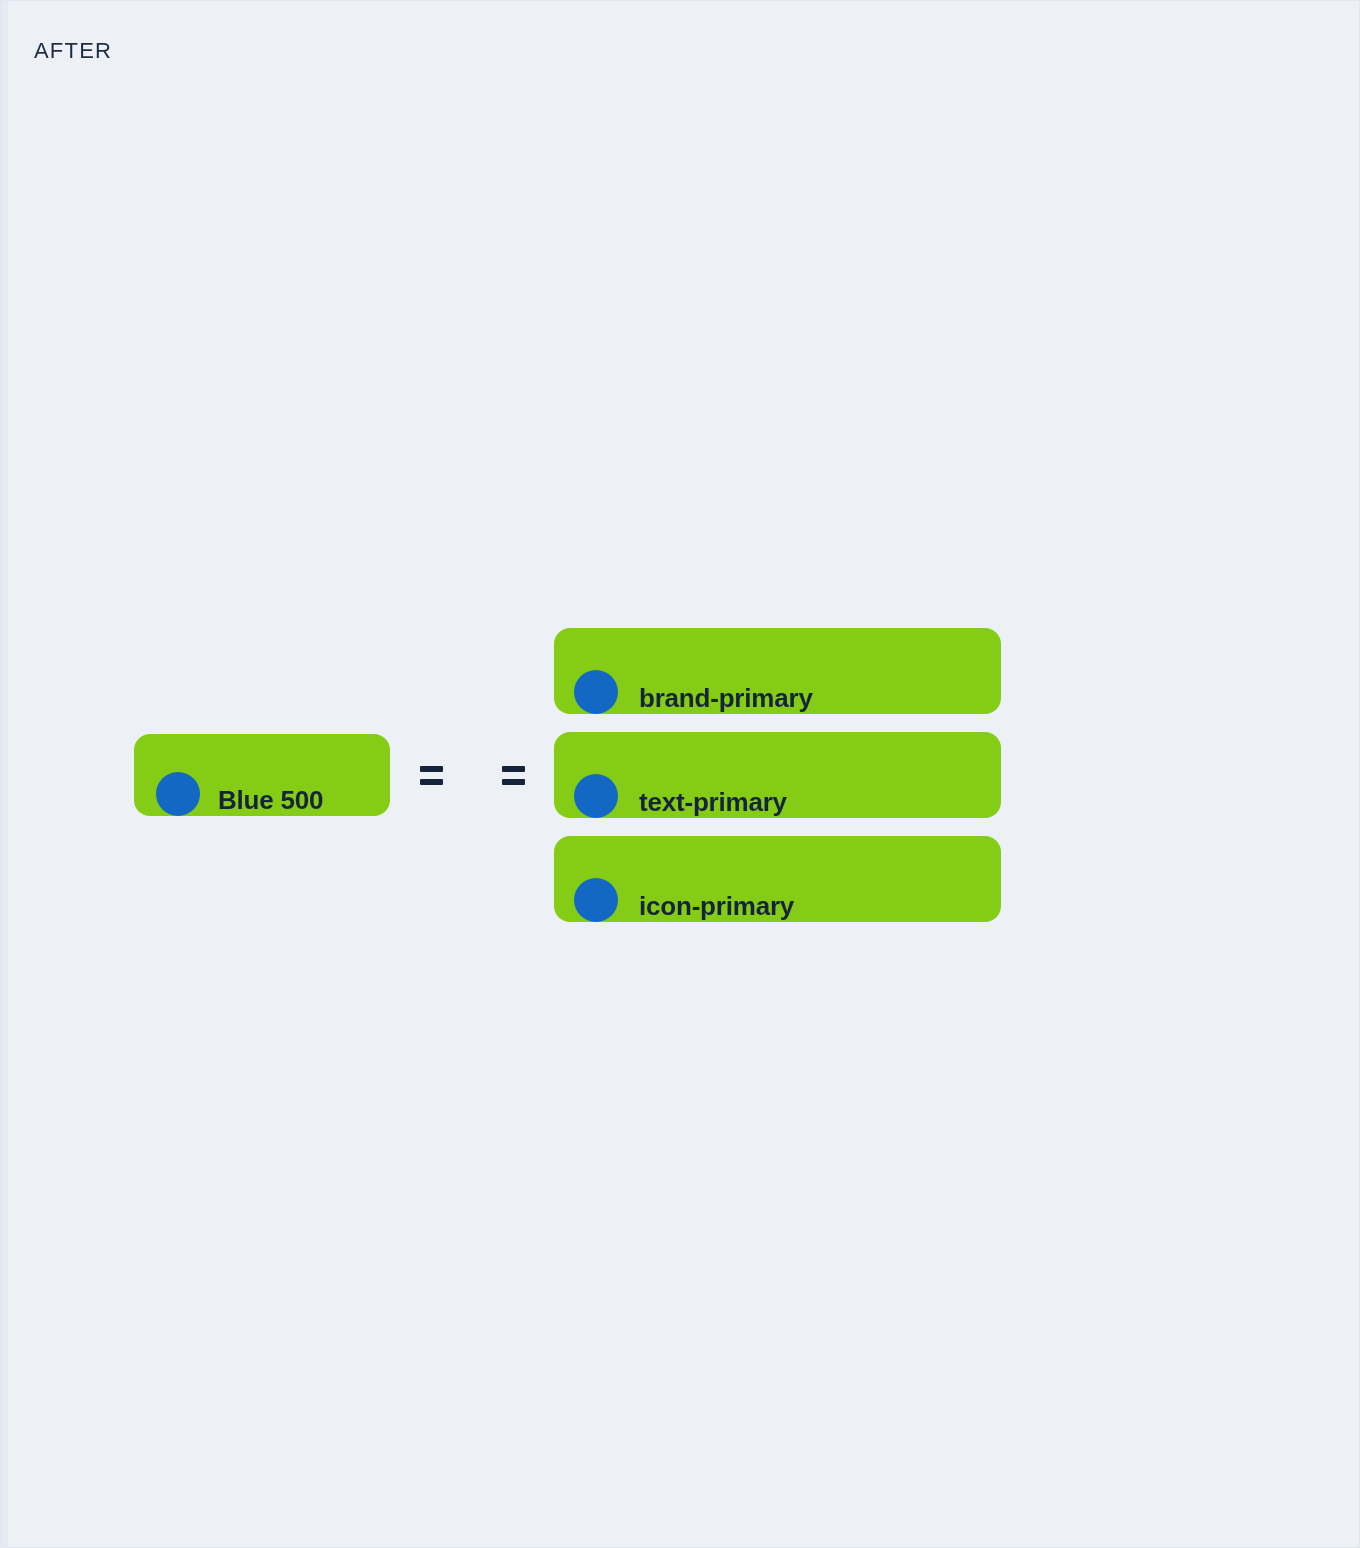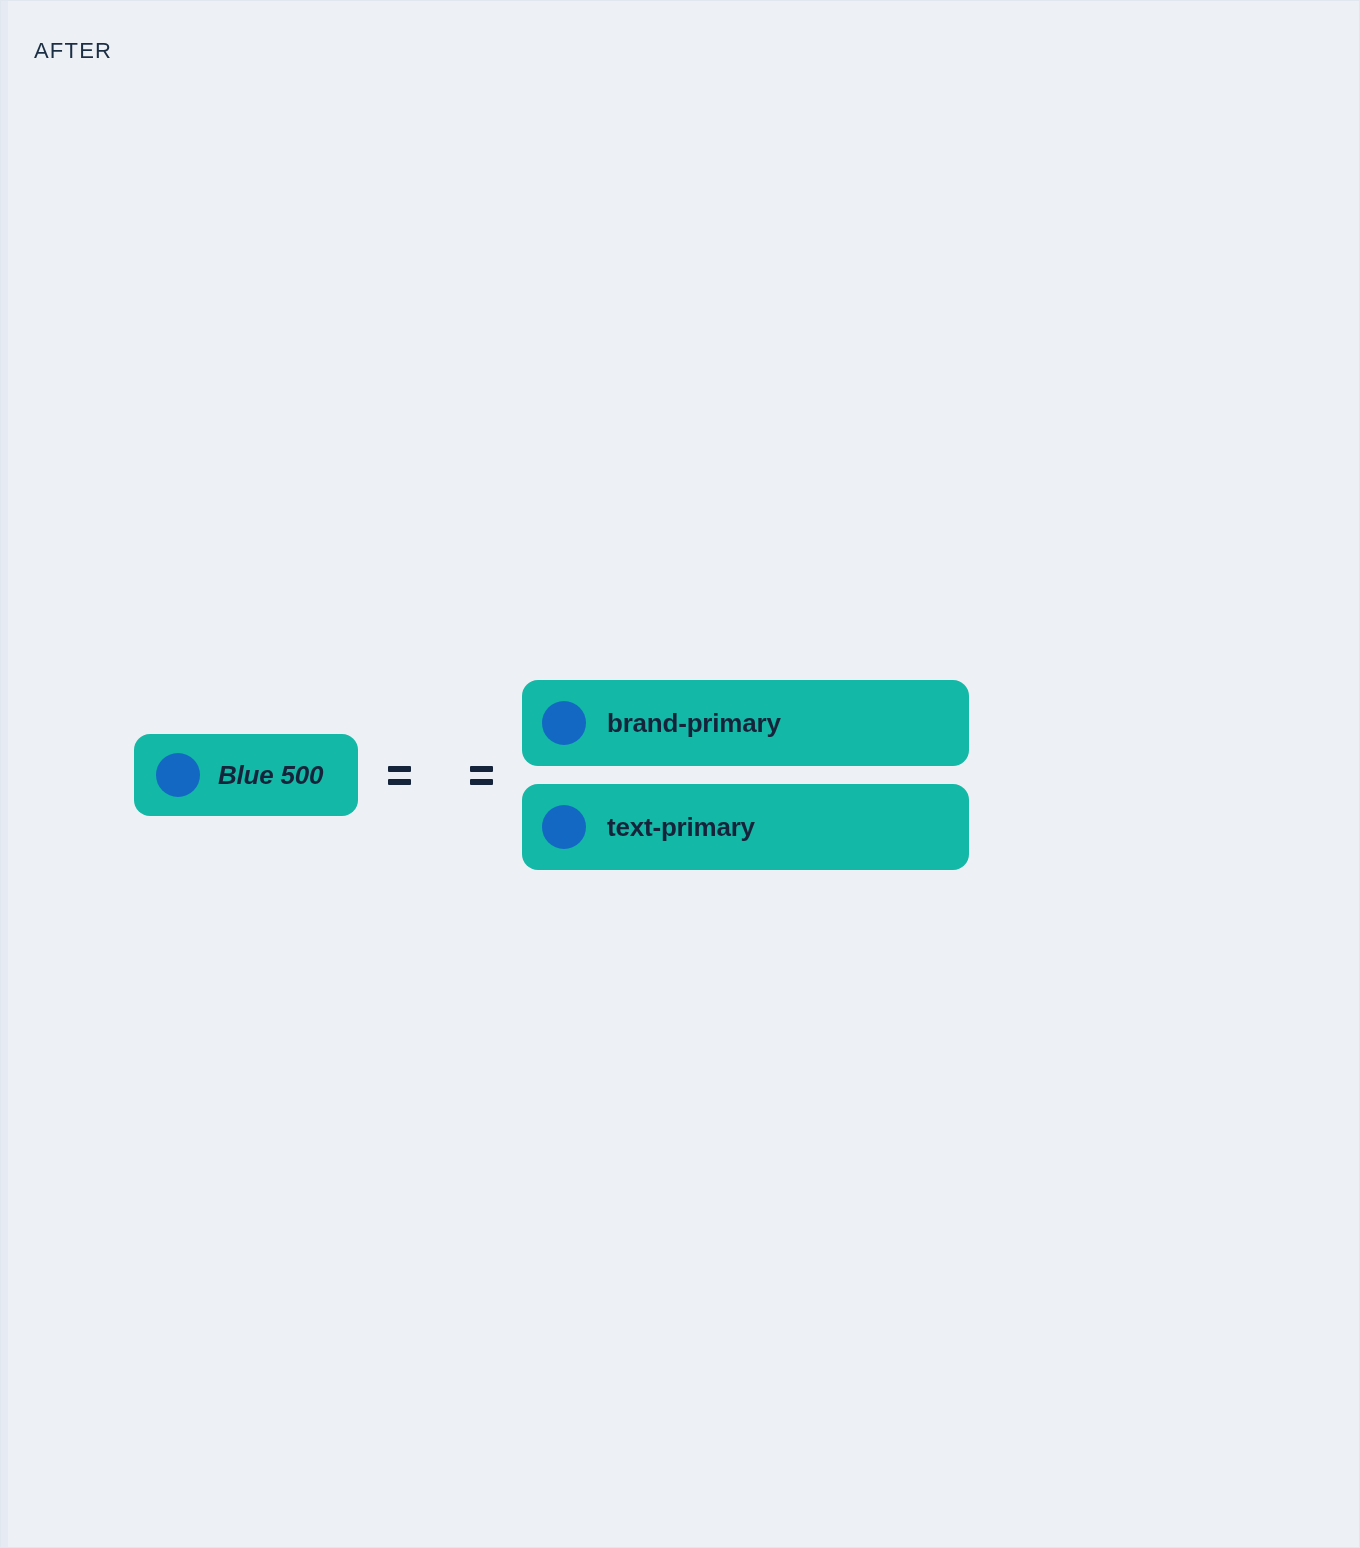--- a/index.html
+++ b/index.html
@@ -43,46 +43,45 @@
     position: absolute;
     left: 133px;
     top: 0;
     height: 1548px;
     display: flex;
     align-items: center;
     gap: 0;
   }
 
   .chip {
-    background: #14b8a6;
+    background: #84cc16;
     border-radius: 16px;
     display: flex;
-    align-items: center;
+    align-items: flex-end;
     box-sizing: border-box;
   }
   .chip-swatch {
     width: 44px;
     height: 44px;
     border-radius: 50%;
     flex: 0 0 auto;
   }
   .chip-label {
     font-size: 26px;
     font-weight: 700;
     color: #16243b;
     white-space: nowrap;
     letter-spacing: -0.2px;
   }
 
   
   .chip-source {
-    width: 224px;
+    width: 256px;
     height: 82px;
     padding-left: 22px;
-    font-style: italic;
   }
   .chip-source .chip-label {
     margin-left: 18px;
   }
 
   .equals {
     width: 82px;
     display: flex;
     align-items: center;
     justify-content: center;
@@ -153,18 +152,22 @@
       <div class="chip chip-token">
         <span class="chip-swatch" style="background:#1368C4"></span>
         <span class="chip-label">brand-primary</span>
       </div>
 
       <div class="chip chip-token">
         <span class="chip-swatch" style="background:#1368C4"></span>
         <span class="chip-label">text-primary</span>
       </div>
 
+      <div class="chip chip-token">
+        <span class="chip-swatch" style="background:#1368C4"></span>
+        <span class="chip-label">icon-primary</span>
+      </div>
 
 
     </div>
 
   </div>
 </div>
 
 </body></html>

